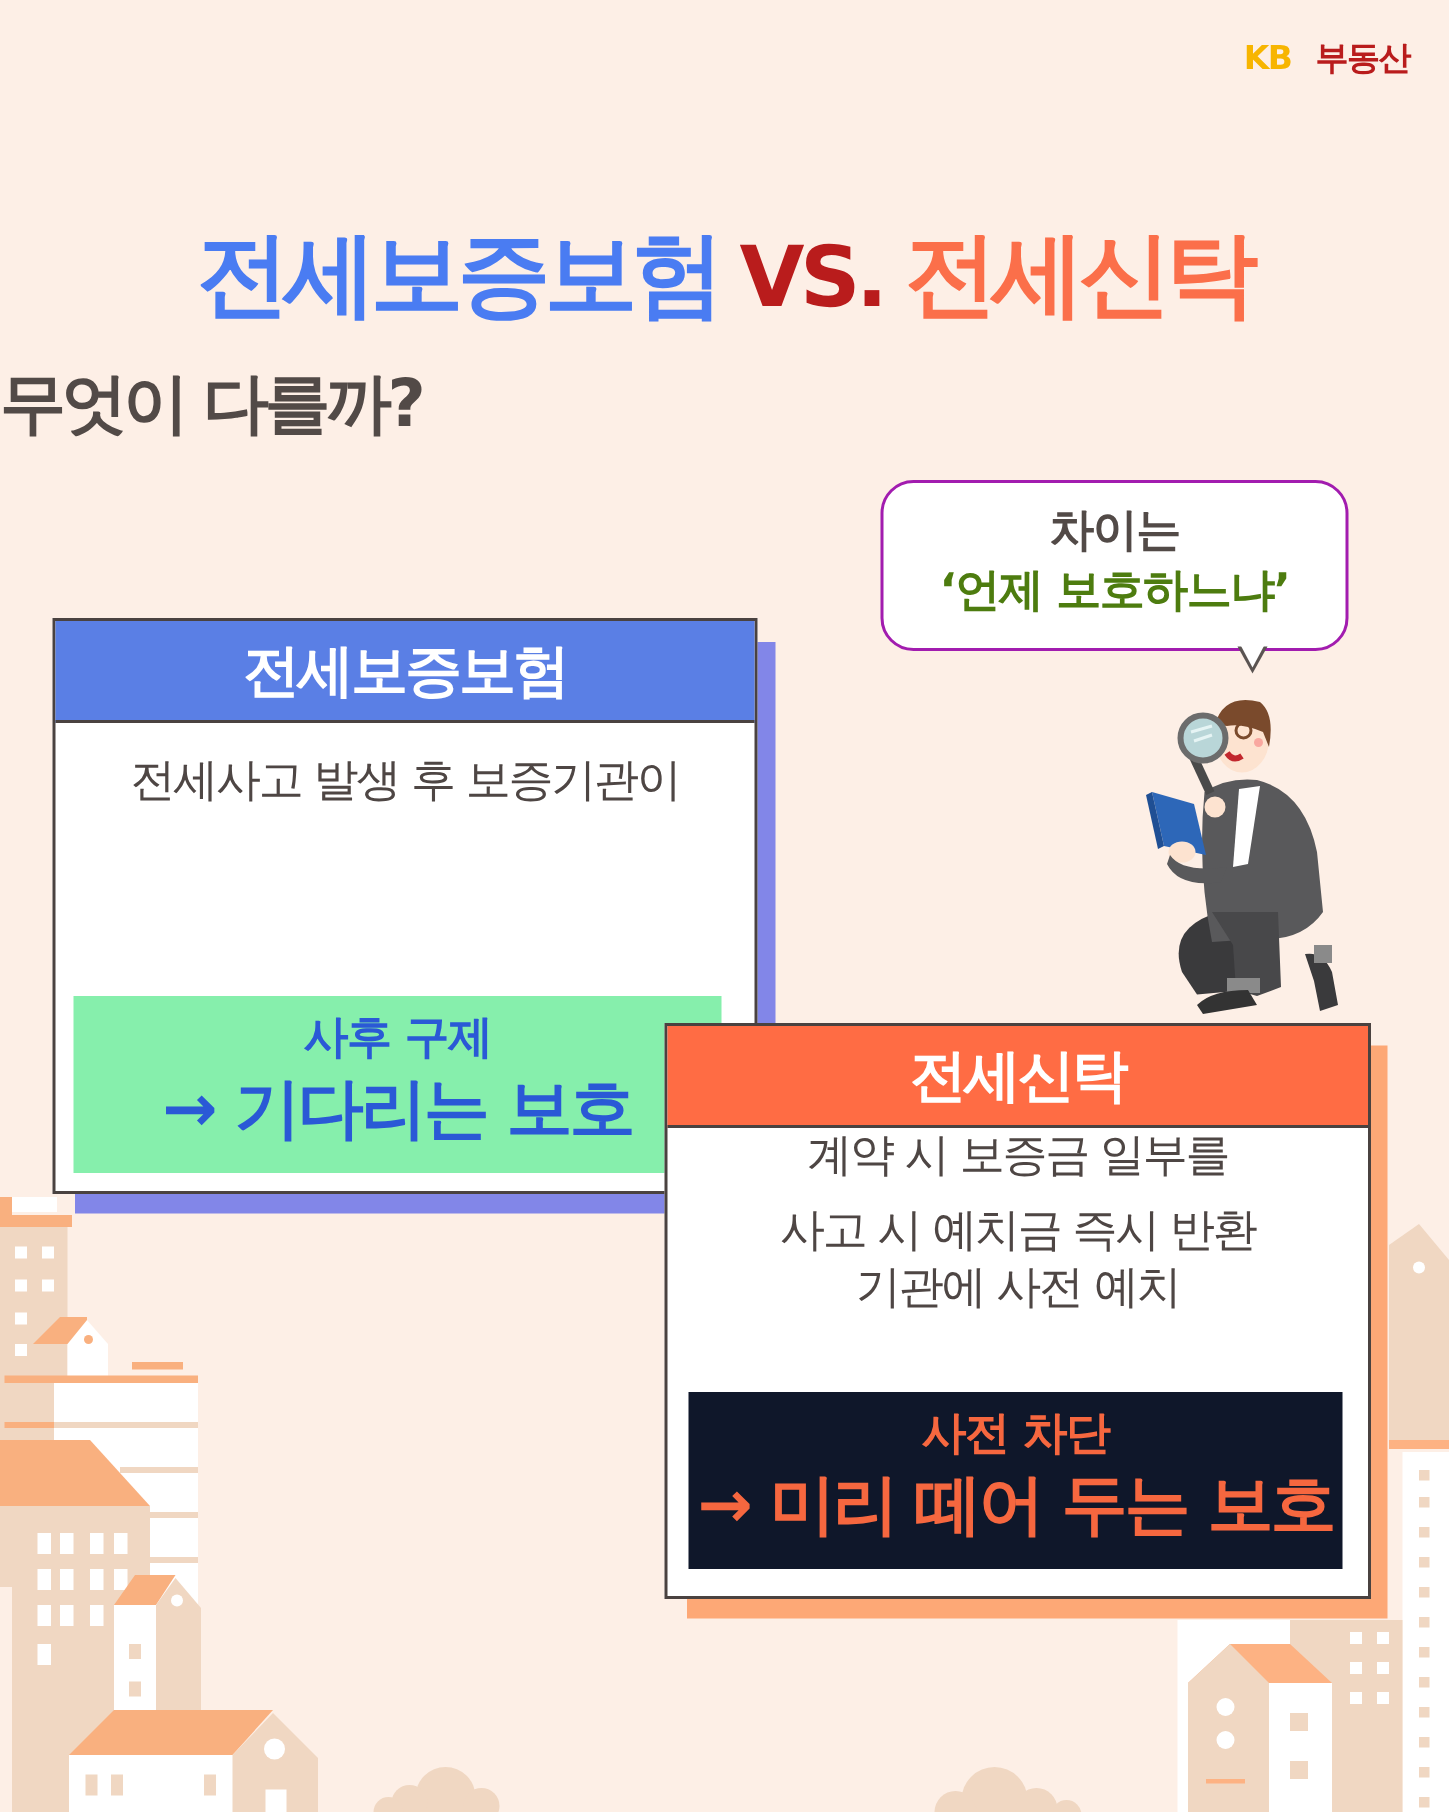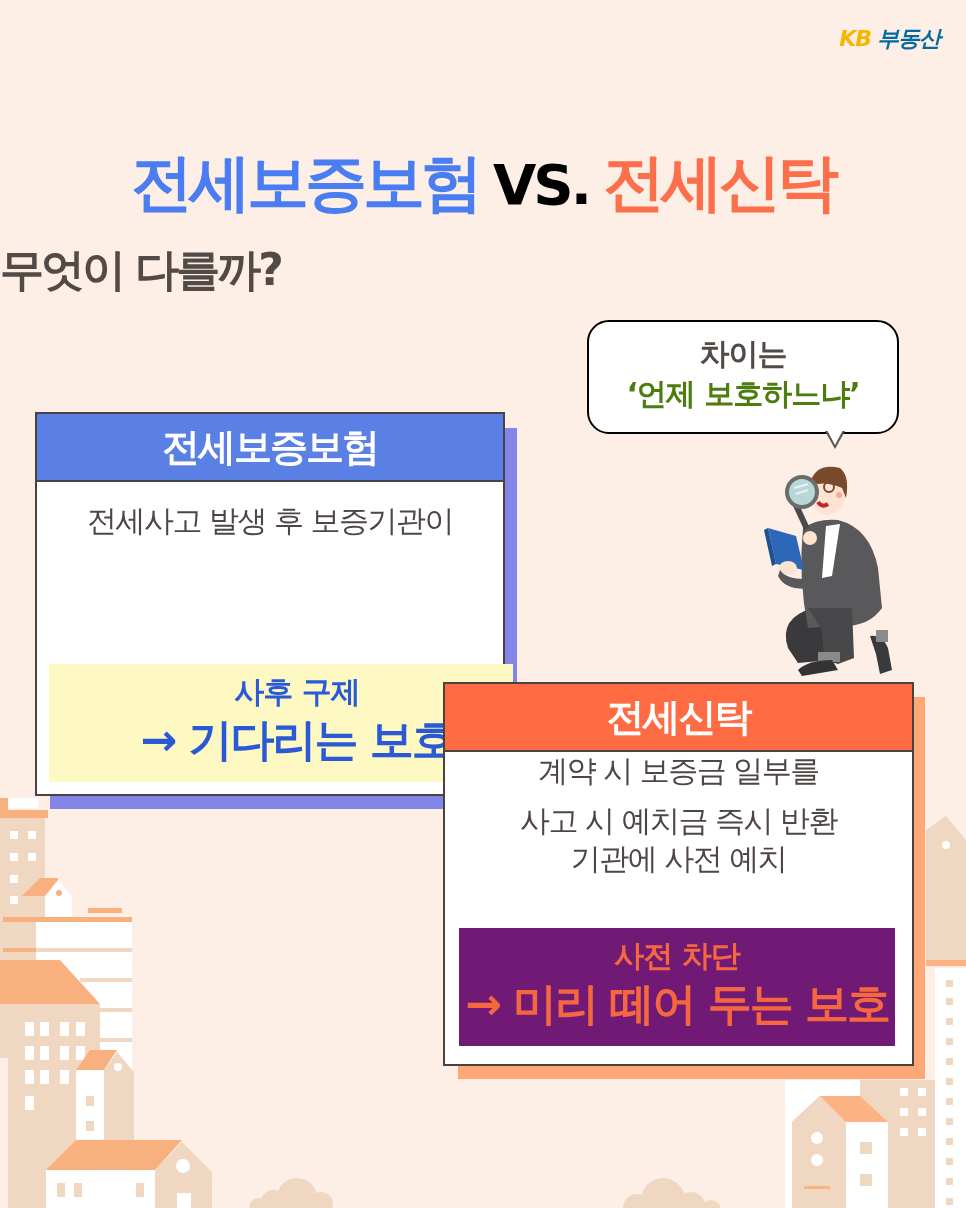--- a/index.html
+++ b/index.html
@@ -5,51 +5,51 @@
   html, body { margin:0; padding:0; }
   body {
     width:966px; height:1208px; overflow:hidden; position:relative;
     background:#fdefe6;
     font-family: "DejaVu Sans", "Liberation Sans", sans-serif;
     color:#524a47;
   }
   .abs { position:absolute; }
 
   
-  .logo { right:26px; top:24px; font-size:22px; font-weight:bold; letter-spacing:-1px; display:flex; gap:6px; align-items:baseline;font-style:italic; }
+  .logo { right:26px; top:24px; font-size:22px; font-weight:bold; letter-spacing:-1px; display:flex; gap:16px; align-items:baseline; }
   .logo .kb { color:#f7b500; }
-  .logo .name { color:#0369a1; }
+  .logo .name { color:#b91c1c; }
 
   
   .title { left:0; width:966px; top:152px; text-align:center; font-weight:bold; font-size:62px; letter-spacing:-4px; line-height:1; white-space:nowrap; }
   .title .blue { color:#4a7cf2; }
-  .title .vs { color:#000000; font-size:56px; margin:0 14px; letter-spacing:-3px; }
+  .title .vs { color:#b91c1c; font-size:56px; margin:0 14px; letter-spacing:-3px; }
   .title .orange { color:#fb6f4a; }
   .subtitle { left:0; width:966px; top:248px; font-weight:bold; font-size:44px; letter-spacing:-3px; color:#524a47; line-height:1; }
 
   
-  .bubble { left:587px; top:320px; width:312px; height:114px; background:#fff; border:2px solid #000000; border-radius:22px; box-sizing:border-box; text-align:center; }
+  .bubble { left:587px; top:320px; width:312px; height:114px; background:#fff; border:2px solid #a21caf; border-radius:22px; box-sizing:border-box; text-align:center; }
   .bubble .l1 { margin-top:12px; font-size:30px; font-weight:bold; letter-spacing:-1px; color:#524a47; line-height:40px;}
   .bubble .l2 { font-size:30px; font-weight:bold; letter-spacing:-1px; color:#4d7c0f; line-height:40px;}
   .bubble-tail { left:825px; top:431px; width:0; height:0; border-left:10px solid transparent; border-right:10px solid transparent; border-top:18px solid #5b5452; }
   .bubble-tail-inner { left:827px; top:430px; width:0; height:0; border-left:8px solid transparent; border-right:8px solid transparent; border-top:15px solid #fff; }
 
   
   .card-shadow-blue { left:50px; top:428px; width:467px; height:381px; background:#8286e8; }
   .card { background:#fff; border:2px solid #4a4240; box-sizing:border-box; }
   .card-blue { left:35px; top:412px; width:470px; height:384px; }
   .card-head { height:66px; display:flex; align-items:center; justify-content:center; color:#fff; font-size:38px; font-weight:bold; letter-spacing:-2px; border-bottom:2px solid #4a4240; }
   .card-blue .card-head { background:#5a7fe5; }
   .card-body { text-align:center; }
   .card-line { font-size:30px; letter-spacing:-1.5px; color:#4e4644; line-height:38px; }
   .card-blue .desc1 { margin-top:20px; }
   .card-blue .desc2 { margin-top:12px; }
   .highlight { position:absolute; text-align:center; }
-  .hl-blue { left:12px; top:250px; width:432px; height:118px; background:#fef9c3;padding-left:32px; }
-  .hl-orange { left:14px; top:244px; width:436px; height:118px; background:#701a75; }
+  .hl-blue { left:12px; top:250px; width:432px; height:118px; background:#86efac; }
+  .hl-orange { left:14px; top:244px; width:436px; height:118px; background:#0f172a; }
   .hl-small { font-size:30px; font-weight:bold; letter-spacing:-1px; margin-top:10px; line-height:36px; }
   .hl-big { font-size:44px; font-weight:bold; letter-spacing:-2px; line-height:60px; }
   .hl-blue .hl-small, .hl-blue .hl-big { color:#2a59d6; }
   .hl-orange .hl-small, .hl-orange .hl-big { color:#f6673f; }
 
   .card-shadow-orange { left:458px; top:697px; width:467px; height:382px; background:#fda876; }
   .card-orange { left:443px; top:682px; width:471px; height:384px; }
   .card-orange .card-head { background:#ff6c44; }
   .card-orange .desc1 { }
   .card-orange .desc2 { margin-top:12px; }

